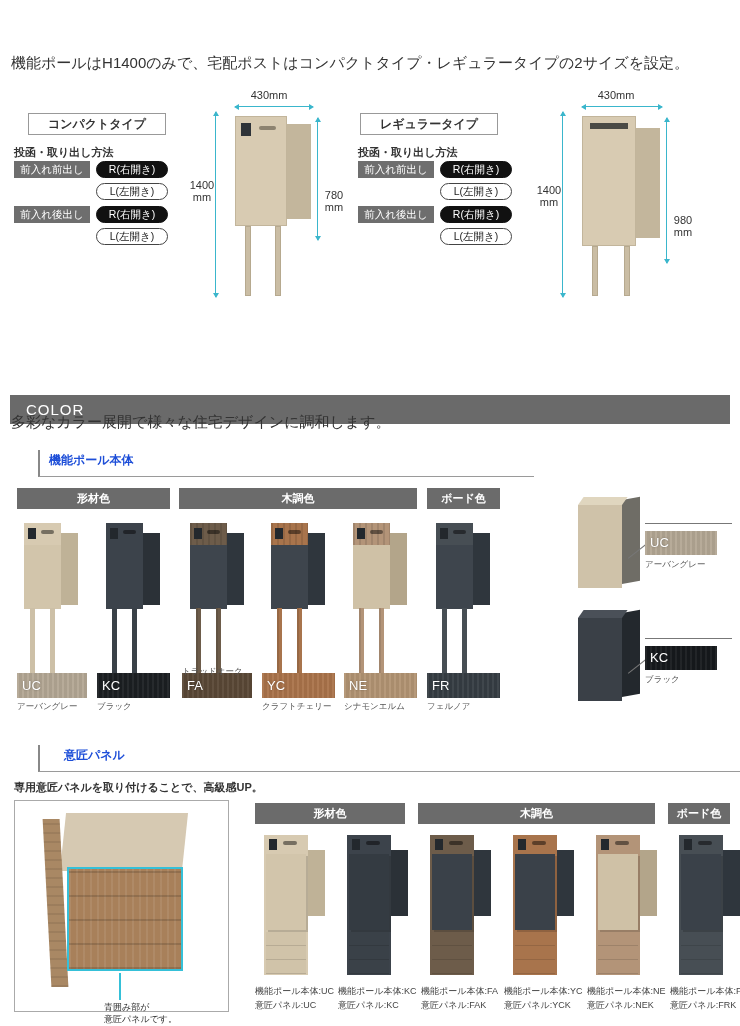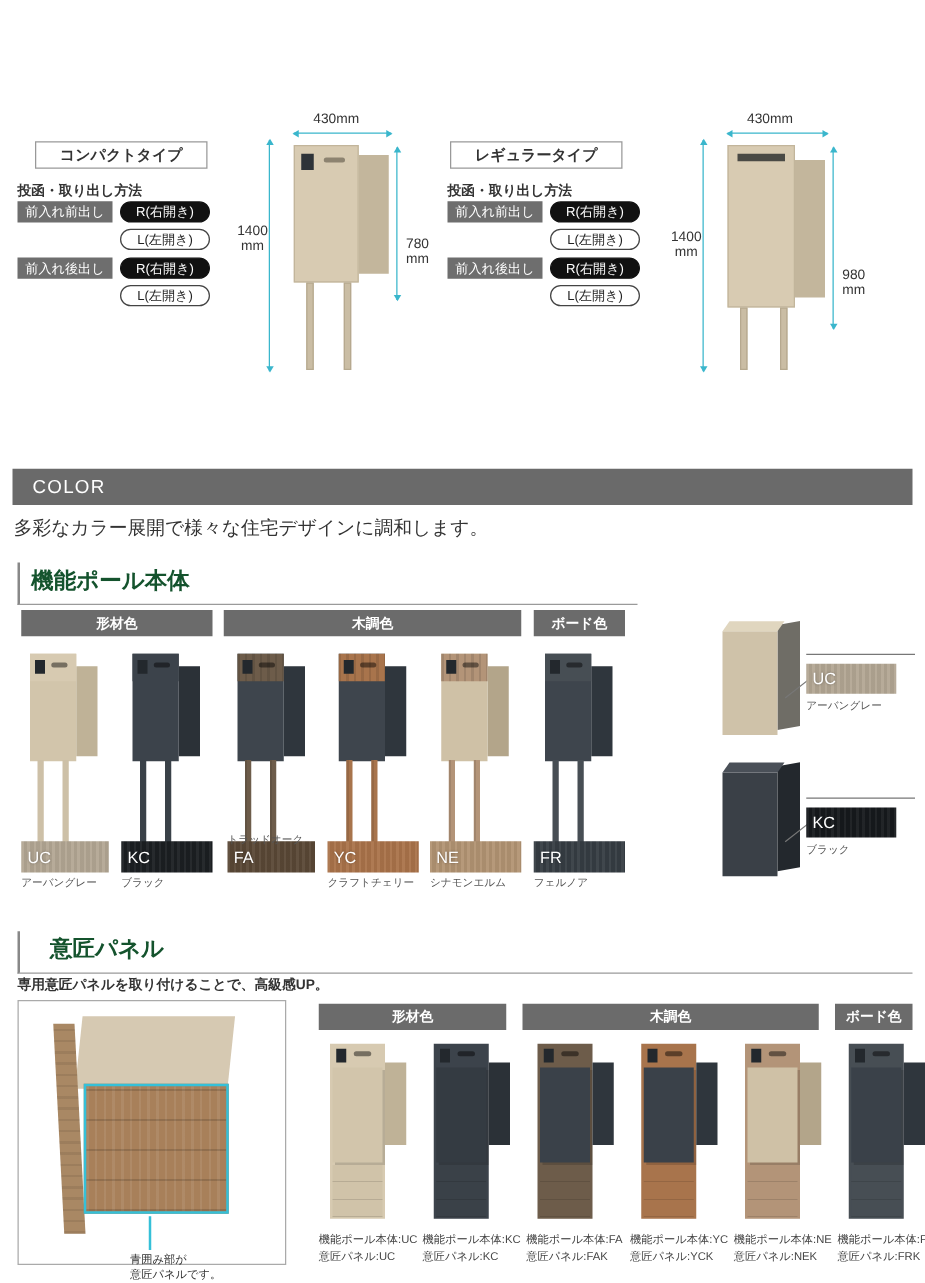--- a/index.html
+++ b/index.html
@@ -40,21 +40,21 @@
 
   .mb-front { position:absolute; background:#d8cbb2; border:1px solid #c2b59b; }
   .mb-side  { position:absolute; background:#c3b69c; }
   .mb-win   { position:absolute; background:#2e3338; }
   .mb-slot  { position:absolute; background:#8d8370; border-radius:2px; }
   .mb-name  { position:absolute; background:#4a4a45; }
   .mb-leg   { position:absolute; background:#cabda4; border:1px solid #b6a98f; }
 
   
   .subhead { position:absolute; border-left:2px solid #888; border-bottom:1px solid #9a9a9a;
-             padding:2px 0 7px 9px; font-size:18px; font-weight:bold; color:#14532d; }
+             padding:2px 0 7px 9px; font-size:12px; font-weight:bold; color:#1d4ed8;margin-left:24px; }
   .cat-bar { position:absolute; height:21px; background:#6b6b6b; color:#fff;
              display:flex; align-items:center; justify-content:center;
              font-size:11px; font-weight:bold; }
 
   
   .prod { position:absolute; width:73px; height:158px; }
   .p-side { position:absolute; left:46px; top:17px; width:17px; height:72px; background:var(--side); }
   .p-box  { position:absolute; left:9px; top:7px; width:37px; height:86px; background:var(--door); }
   .p-head { position:absolute; left:0; top:0; width:37px; height:22px; background:var(--head); }
   .p-win  { position:absolute; left:4px; top:5px; width:8px; height:11px; background:#23282d; }
@@ -111,20 +111,21 @@
                                repeating-linear-gradient(90deg, rgba(255,255,255,.08) 0 2px, rgba(0,0,0,0) 2px 7px);
               border:2px solid #35c0d8; }
   .ph-line  { position:absolute; left:104px; top:172px; width:2px; height:27px; background:#35c0d8; }
   .ph-cap   { position:absolute; left:89px; top:200px; font-size:9px; color:#333; line-height:1.35; }
 </style>
 </head>
 <body>
 
 <div class="page">
 
+  <div class="intro" style="top:54px;">機能ポールはH1400のみで、宅配ポストはコンパクトタイプ・レギュラータイプの2サイズを設定。</div>
 
   <div class="type-box" style="left:28px; top:113px;">
     <span>コンパクトタイプ</span>
   </div>
   <div class="method-title" style="left:14px; top:145px;">投函・取り出し方法</div>
   <div class="m-label" style="left:14px; top:161px;">前入れ前出し</div>
   <div class="pill filled" style="left:96px; top:161px;">R(右開き)</div>
   <div class="pill outline" style="left:96px; top:183px;">L(左開き)</div>
   <div class="m-label" style="left:14px; top:206px;">前入れ後出し</div>
   <div class="pill filled" style="left:96px; top:206px;">R(右開き)</div>
@@ -175,21 +176,21 @@
       <span>1400</span><br>
       <span>mm</span>
     </div>
     <div class="dimline dim-v" style="left:126px; top:28px; height:145px;"></div>
     <div class="dim-label" style="left:130px; top:125px; width:26px;">
       <span>980</span><br>
       <span>mm</span>
     </div>
   </div>
 
-  <div class="sec-bar" style="top: 375px; background-color: rgb(106, 106, 106);">
+  <div class="sec-bar" style="top: 395px; background-color: rgb(106, 106, 106);">
     <span>COLOR</span>
   </div>
   <div class="intro" style="top:413px;">多彩なカラー展開で様々な住宅デザインに調和します。</div>
 
   <div class="subhead" style="left:14px; top:450px; width:496px;">機能ポール本体</div>
 
   <div class="cat-bar" style="left:17px; top:488px; width:153px;">形材色</div>
   <div class="cat-bar" style="left:179px; top:488px; width:238px;">木調色</div>
   <div class="cat-bar" style="left:427px; top:488px; width:73px;">ボード色</div>
 

